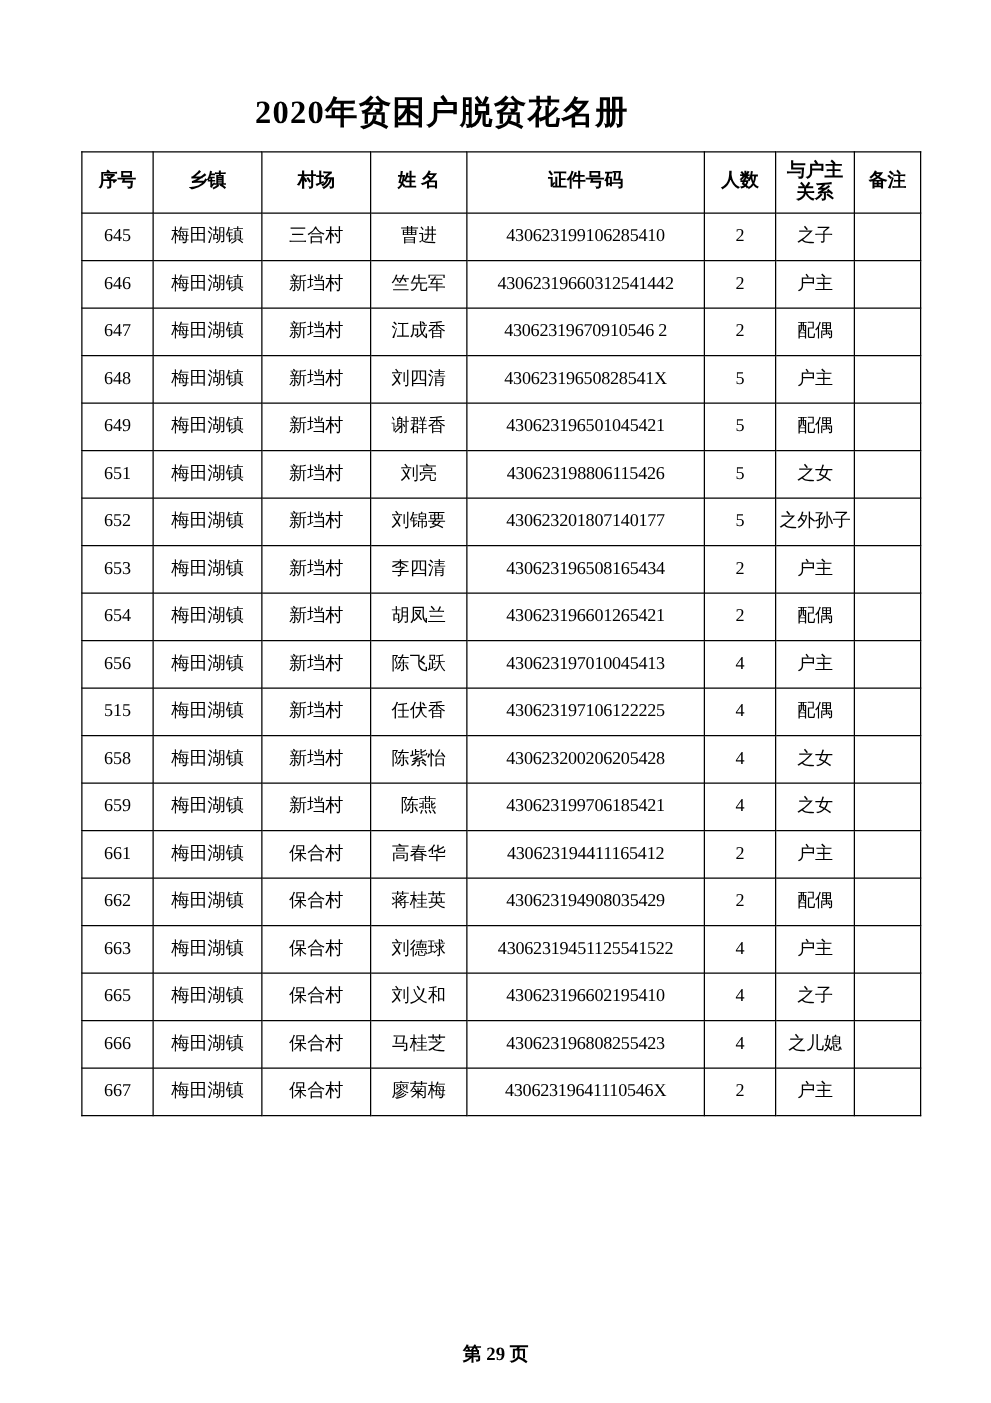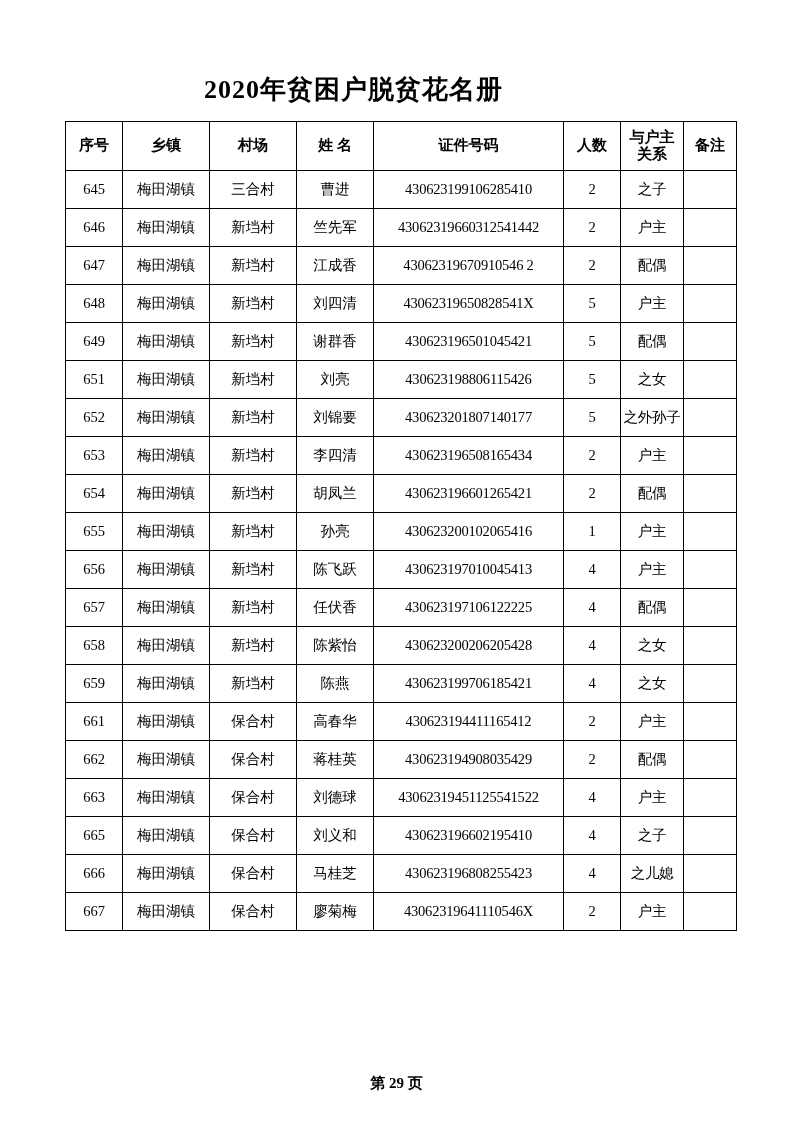--- a/index.html
+++ b/index.html
@@ -199,41 +199,31 @@
             <td class="col-seq">654</td>
             <td class="col-town">梅田湖镇</td>
             <td class="col-village">新垱村</td>
             <td class="col-name">胡凤兰</td>
             <td class="col-id">430623196601265421</td>
             <td class="col-count">2</td>
             <td class="col-rel">配偶</td>
             <td class="col-note"></td>
           </tr>
           <tr>
-            <td class="col-seq">655</td>
-            <td class="col-town">梅田湖镇</td>
-            <td class="col-village">新垱村</td>
-            <td class="col-name">孙亮</td>
-            <td class="col-id">430623200102065416</td>
-            <td class="col-count">1</td>
-            <td class="col-rel">户主</td>
-            <td class="col-note"></td>
-          </tr>
-          <tr>
             <td class="col-seq">656</td>
             <td class="col-town">梅田湖镇</td>
             <td class="col-village">新垱村</td>
             <td class="col-name">陈飞跃</td>
             <td class="col-id">430623197010045413</td>
             <td class="col-count">4</td>
             <td class="col-rel">户主</td>
             <td class="col-note"></td>
           </tr>
           <tr>
-            <td class="col-seq">657</td>
+            <td class="col-seq">515</td>
             <td class="col-town">梅田湖镇</td>
             <td class="col-village">新垱村</td>
             <td class="col-name">任伏香</td>
             <td class="col-id">430623197106122225</td>
             <td class="col-count">4</td>
             <td class="col-rel">配偶</td>
             <td class="col-note"></td>
           </tr>
           <tr>
             <td class="col-seq">658</td>

